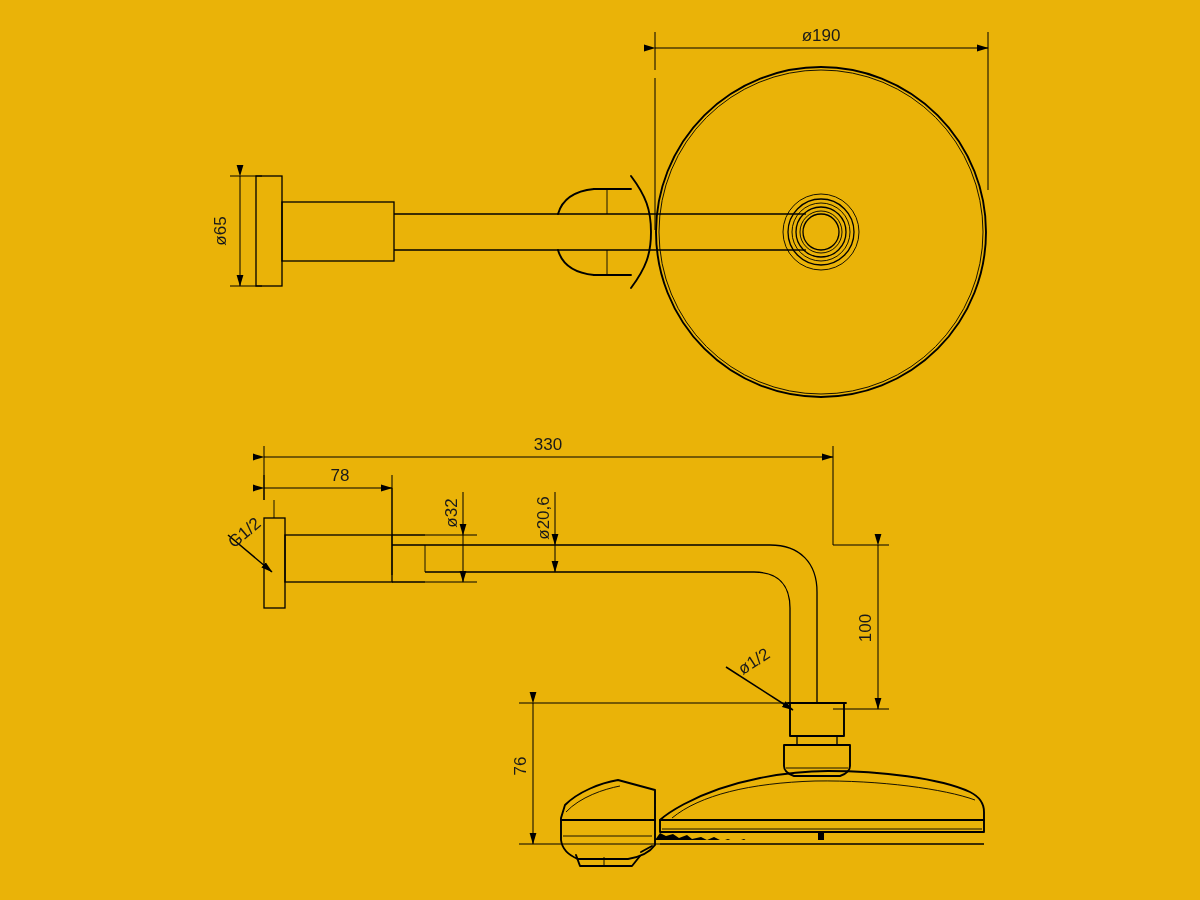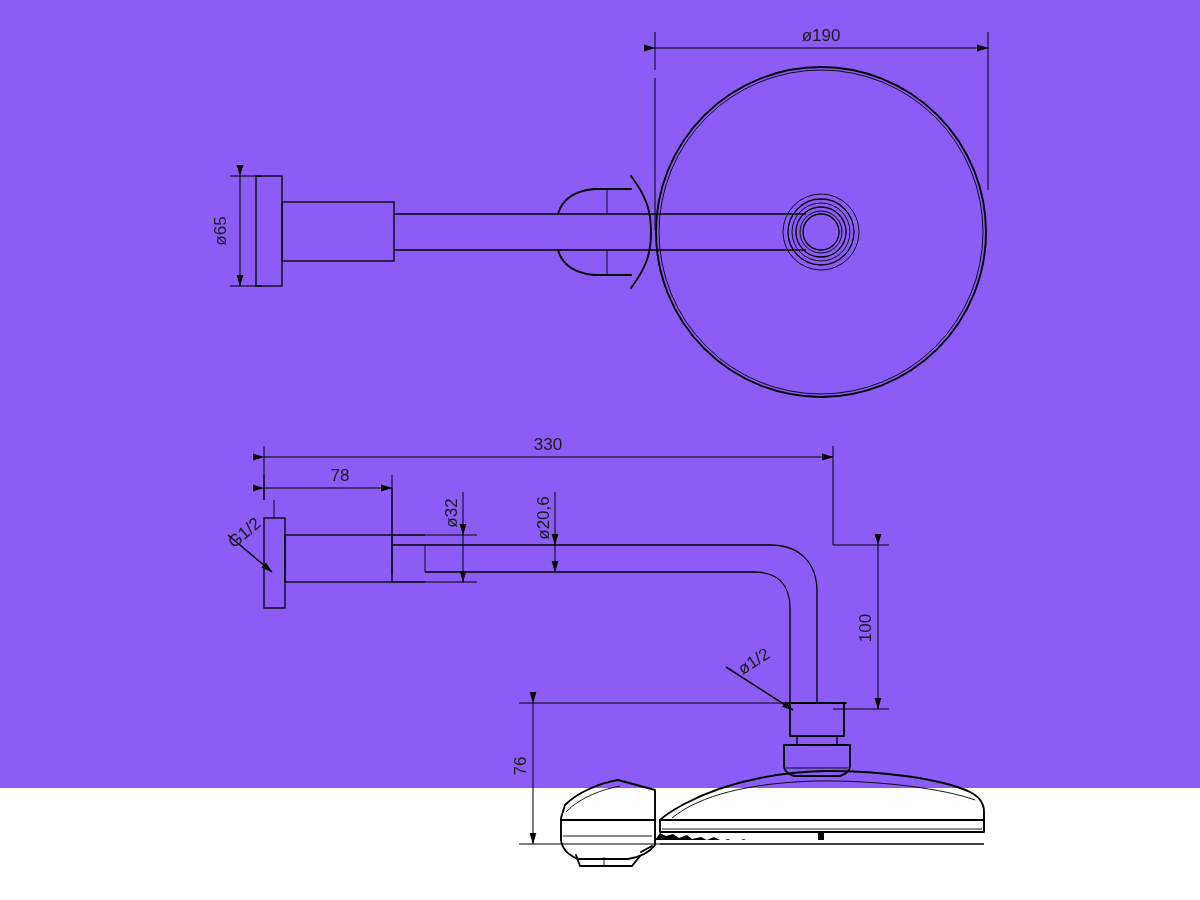--- a/index.html
+++ b/index.html
@@ -9,22 +9,22 @@
   }
   body {
     width: 1200px;
     height: 900px;
     overflow: hidden;
     font-family: "Liberation Sans", sans-serif;
   }
   #drawing-root {
     position: relative;
     width: 1200px;
-    height: 788px;
-    background: #8b5cf6;
+    height: 900px;
+    background: #eab308;
   }
   svg#tech-drawing {
     display: block;
     width: 1200px;
     height: 900px;
   }
   .dimtext {
     font-family: "Liberation Sans", sans-serif;
     font-size: 17px;
     fill: #1a1a1a;

